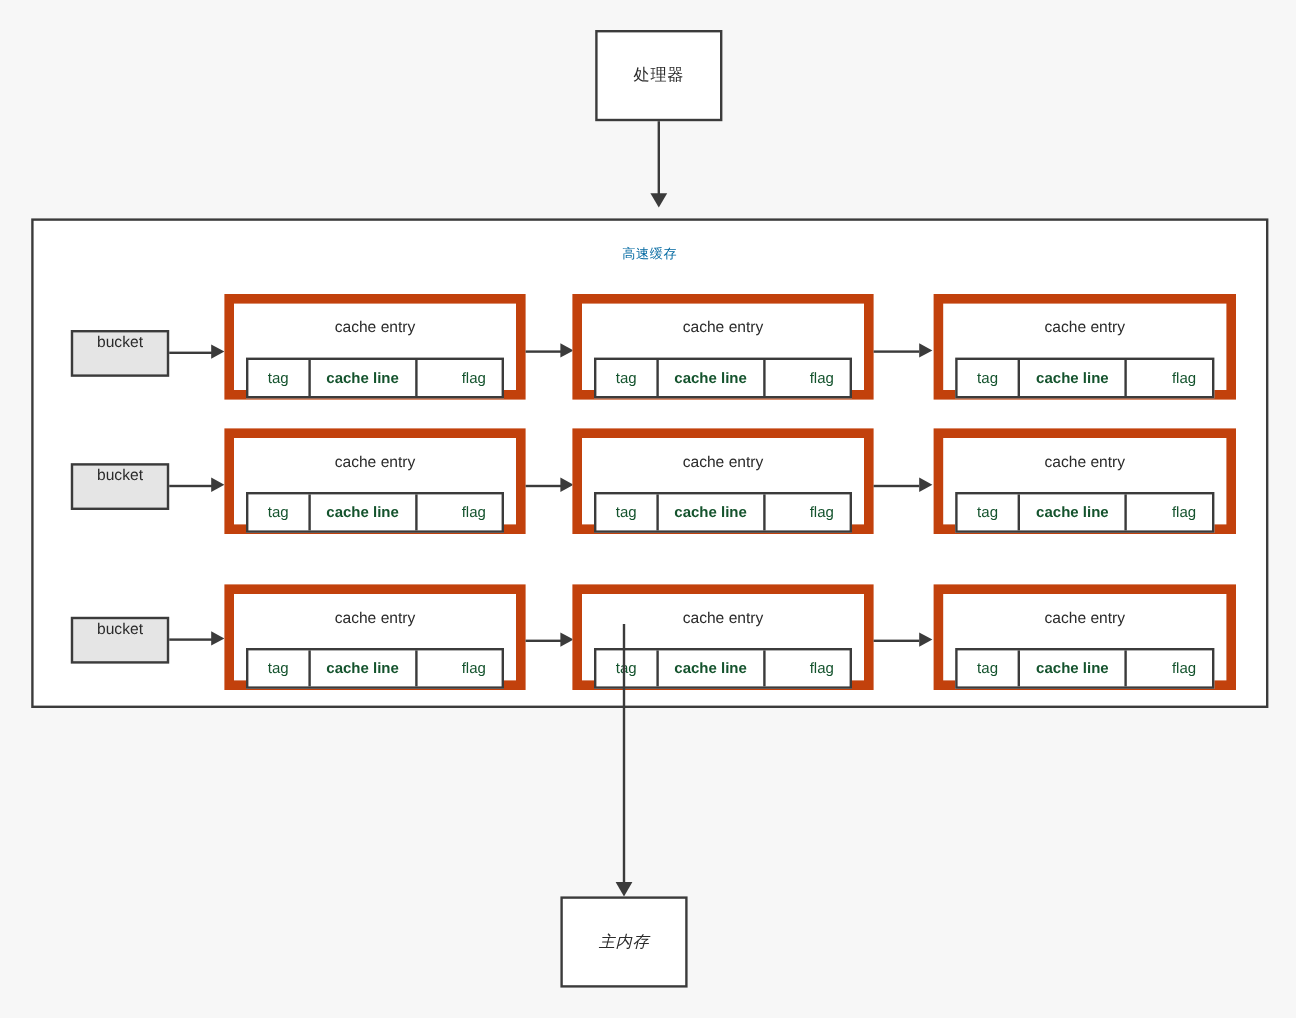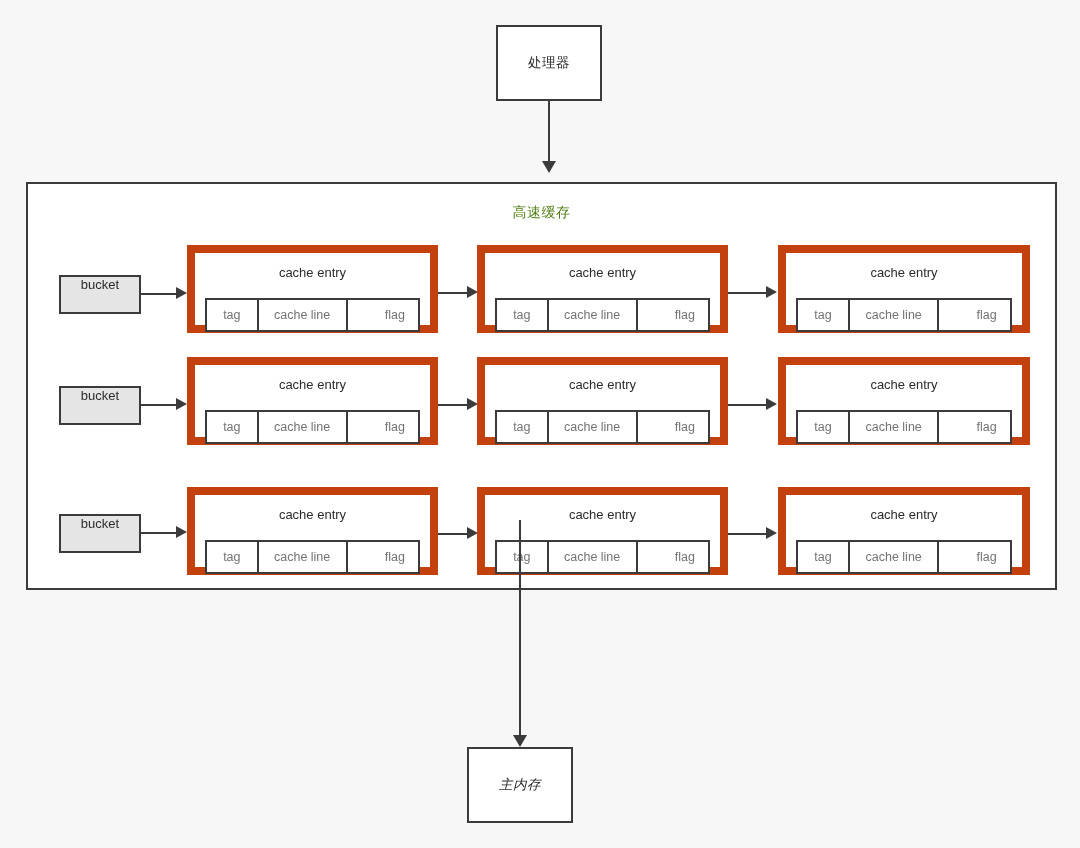--- a/index.html
+++ b/index.html
@@ -65,23 +65,23 @@
     background: #ffffff;
     border: 2px solid #3b3b3b;
     box-sizing: border-box;
   }
   #cache-title {
     position: absolute;
     left: 0;
     right: 0;
     top: 20px;
     text-align: center;
-    font-size: 14px;
+    font-size: 11px;
     letter-spacing: 0.5px;
-    color: #4d7c0f;
+    color: #0369a1;
   }
 
   
   .bucket {
     position: absolute;
     left: 59px;
     width: 82px;
     height: 39px;
     background: #e5e5e5;
     border: 2px solid #3b3b3b;
@@ -118,28 +118,28 @@
     display: flex;
     border: 2px solid #3b3b3b;
     box-sizing: border-box;
     background: #ffffff;
   }
   .entry-fields .cell {
     display: flex;
     align-items: center;
     justify-content: center;
     font-size: 12.5px;
-    color: #737373;
+    color: #14532d;
     box-sizing: border-box;
     border-right: 2px solid #3b3b3b;
     white-space: nowrap;
   }
   .entry-fields .cell:last-child { border-right: none; margin-left: 24px; }
   .cell.tag  { flex: 0 0 24.5%; }
-  .cell.line { flex: 1 1 auto; }
+  .cell.line { flex: 1 1 auto; font-weight: bold; }
   .cell.flag { flex: 0 0 22%; }
 
   
   .hline {
     position: absolute;
     height: 2px;
     background: #3b3b3b;
   }
   .vline {
     position: absolute;

